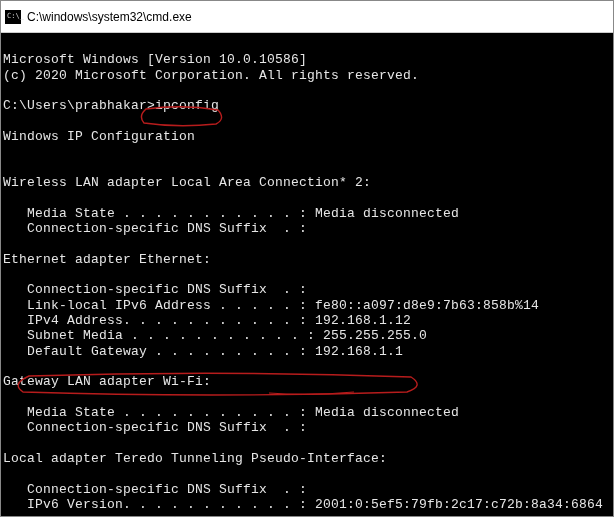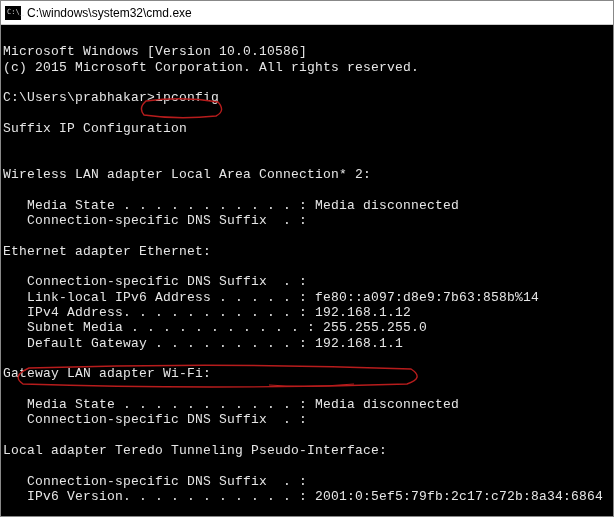--- a/index.html
+++ b/index.html
@@ -8,21 +8,21 @@
     height: 517px;
     background: #000;
     font-family: Consolas, 'Courier New', monospace;
     font-size: 13px;
     overflow: hidden;
     border: 1px solid #888;
   }
   .title-bar {
     background: #fff;
     color: #000;
-    height: 24px;
+    height: 32px;
     display: flex;
     align-items: center;
     padding: 0 4px;
     border-bottom: 1px solid #ccc;
   }
   .title-icon {
     width: 16px;
     height: 14px;
     background: #000;
     margin-right: 6px;
@@ -61,25 +61,25 @@
 </head>
 <body>
 
 <div class="title-bar">
   <span class="title-icon"></span>
   <span class="title-text">C:\windows\system32\cmd.exe</span>
 </div>
 
 <div class="terminal">
 <span>Microsoft Windows [Version 10.0.10586]</span>
-<span>(c) 2015 Microsoft Corporation. All rights reserved.</span>
+<span>(c) 2020 Microsoft Corporation. All rights reserved.</span>
 <span></span>
 <span>C:\Users\prabhakar&gt;</span><span>ipconfig</span>
 <span></span>
-<span>Suffix IP Configuration</span>
+<span>Windows IP Configuration</span>
 <span></span>
 <span></span>
 <span>Wireless LAN adapter Local Area Connection* 2:</span>
 <span></span>
 <span>   Media State . . . . . . . . . . . : Media disconnected</span>
 <span>   Connection-specific DNS Suffix  . :</span>
 <span></span>
 <span>Ethernet adapter Ethernet:</span>
 <span></span>
 <span>   Connection-specific DNS Suffix  . :</span>

